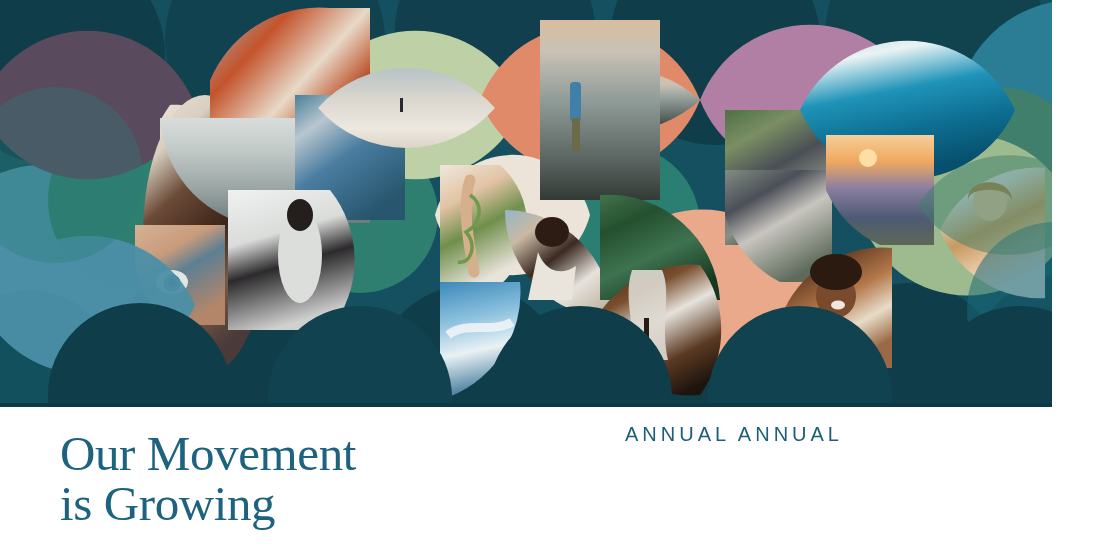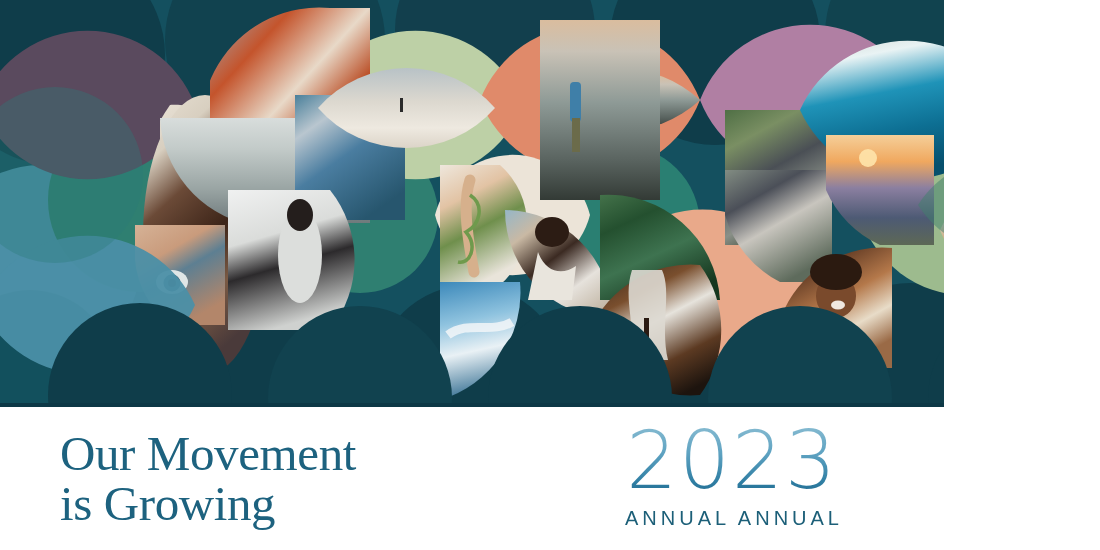--- a/index.html
+++ b/index.html
@@ -2,21 +2,21 @@
 <html><head>
 <meta charset="utf-8">
 <style>
   html,body{margin:0;padding:0;background:#ffffff;}
   body{
     font-family:"Liberation Sans", sans-serif;
     -webkit-font-smoothing:antialiased;
   }
   #cover{
     position:relative;
-    width:944px;
+    width:1052px;
     height:550px;
     overflow:hidden;
     background:#15803d;
   }
 
   
   #mosaic{
     position:absolute;
     left:0; top:0;
     width:1100px; height:407px;
@@ -426,18 +426,17 @@
       <rect x="0" y="403" width="1100" height="4" fill="#0d3846"></rect>
     </svg>
   </div>
 
   <div id="footer">
 
     <div id="headline">Our Movement
 is Growing</div>
 
     <div id="yearblock">
-      <div id="year">2023</div>
       <div id="annual">ANNUAL ANNUAL</div>
     </div>
 
   </div>
 </div>
 
 </body></html>

